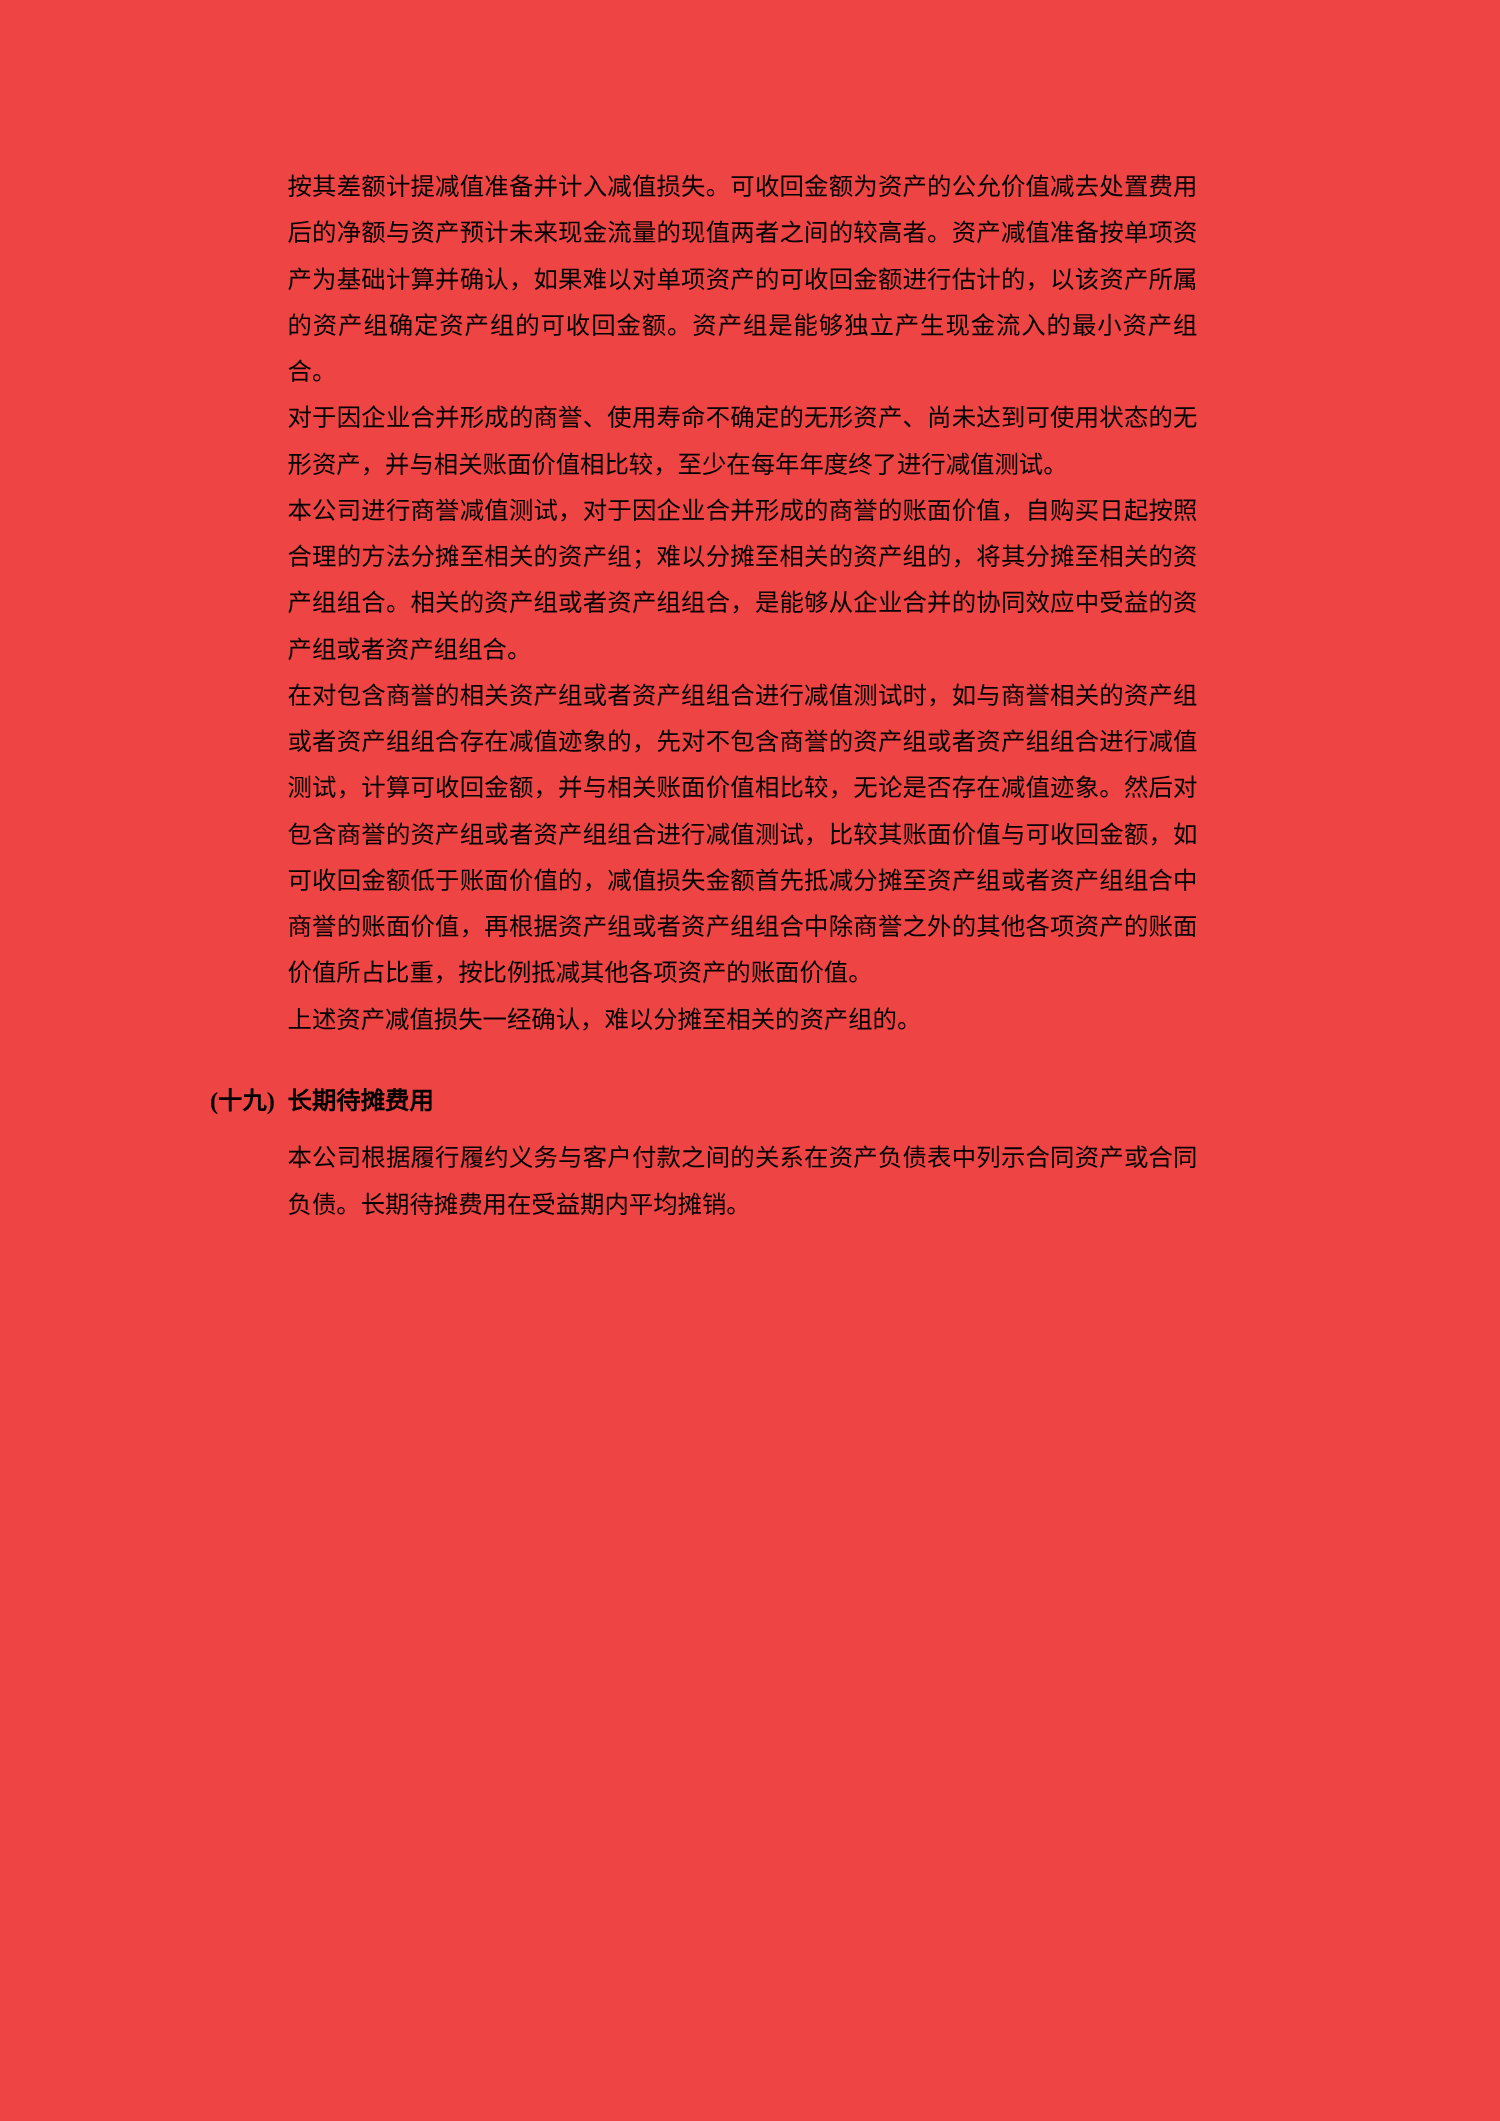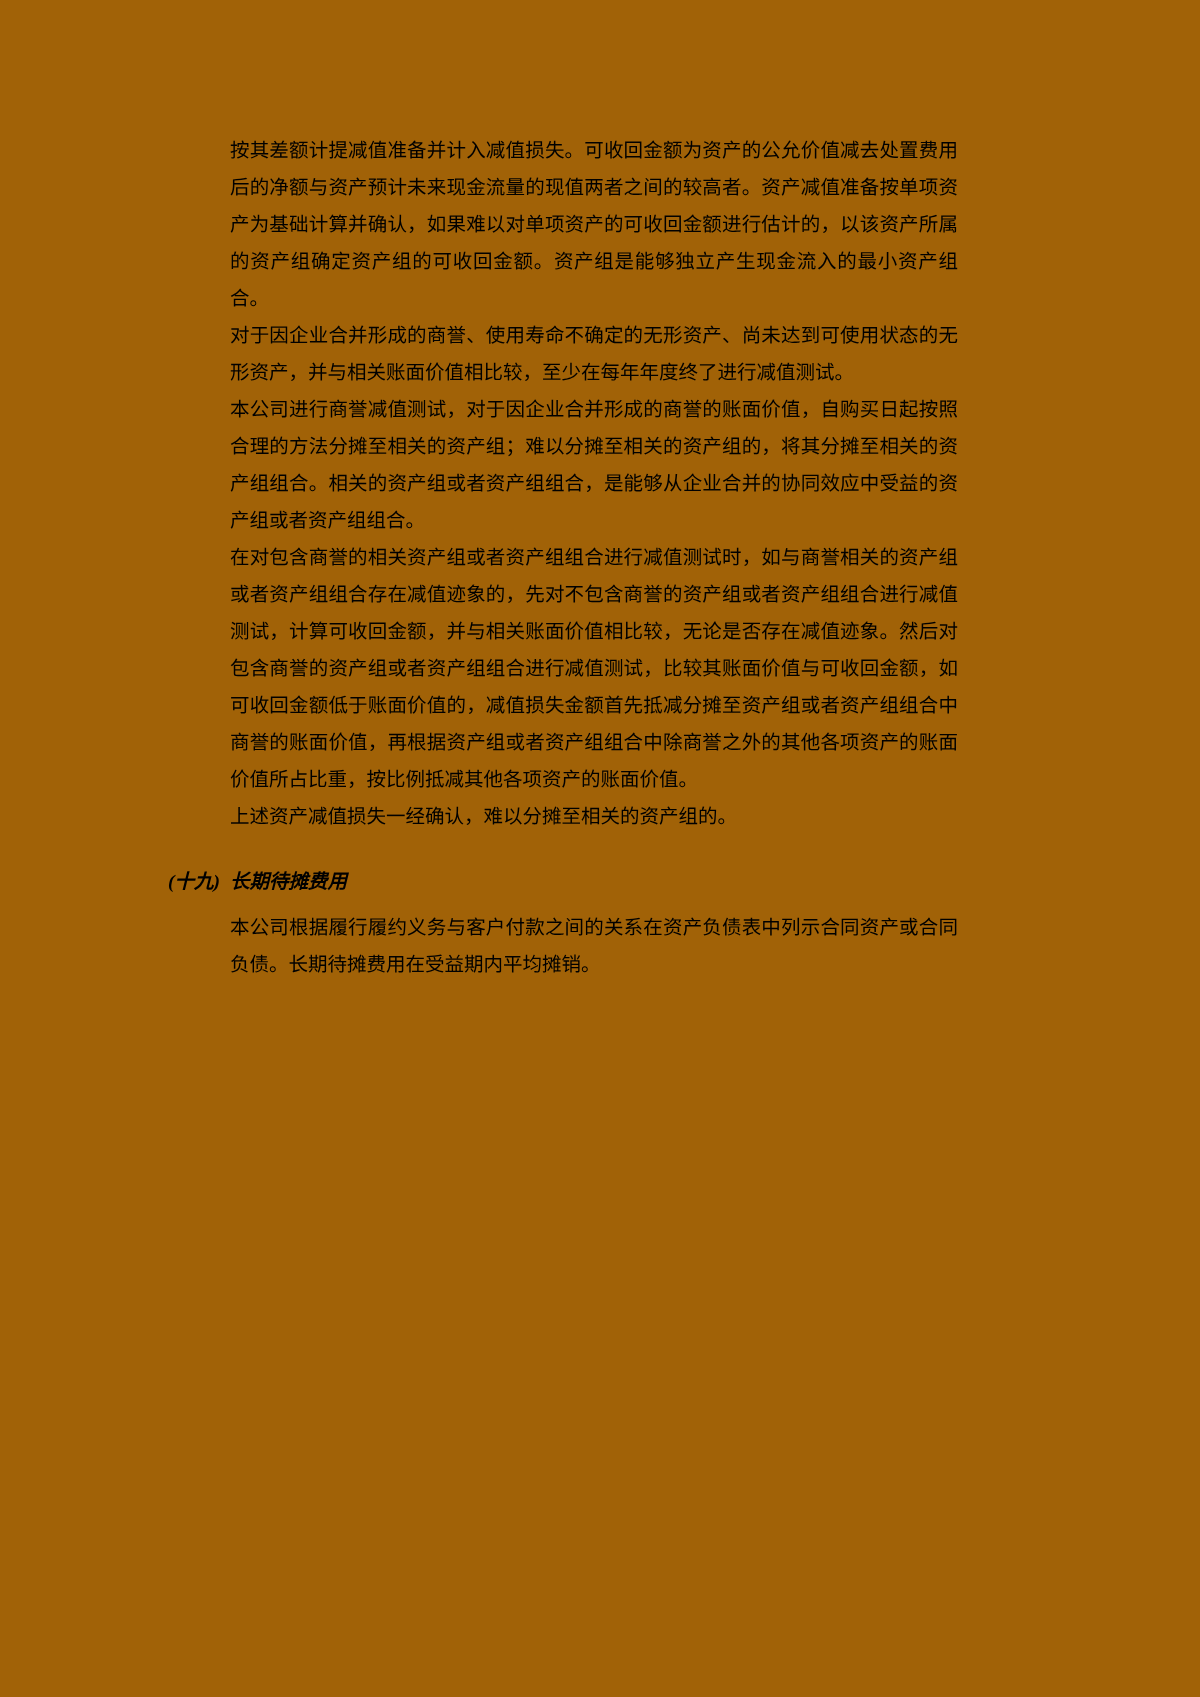--- a/index.html
+++ b/index.html
@@ -4,21 +4,21 @@
 <style>
   html, body {
     margin: 0;
     padding: 0;
     background: #ffffff;
   }
   .page {
     position: relative;
     width: 1200px;
     height: 1697px;
-    background: #a16207;
+    background: #ef4444;
     margin: 0 auto;
     overflow: hidden;
     font-family: "Liberation Serif", "DejaVu Serif", serif;
     color: #000000;
   }
   .content {
     position: absolute;
     left: 168px;
     top: 132px;
     width: 790px;
@@ -38,21 +38,20 @@
   }
   .section {
     margin-top: 30px;
   }
   .heading-row {
     display: flex;
     align-items: baseline;
     font-weight: bold;
     font-size: 19.5px;
     line-height: 34px;
-    font-style: italic;
   }
   .heading-num {
     width: 62px;
     flex: 0 0 auto;
     letter-spacing: 0px;
   }
   .heading-num.wide {
     width: 76px;
   }
   .heading-text {

